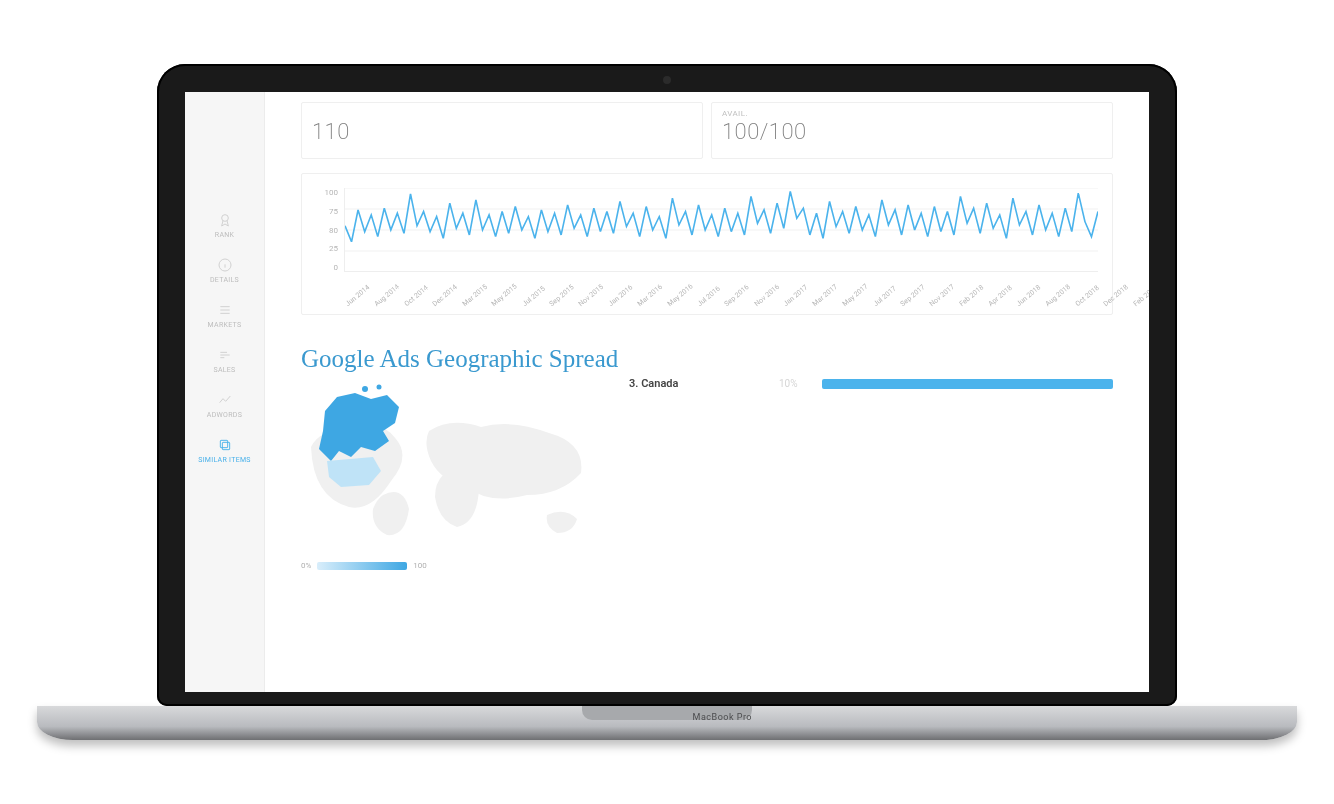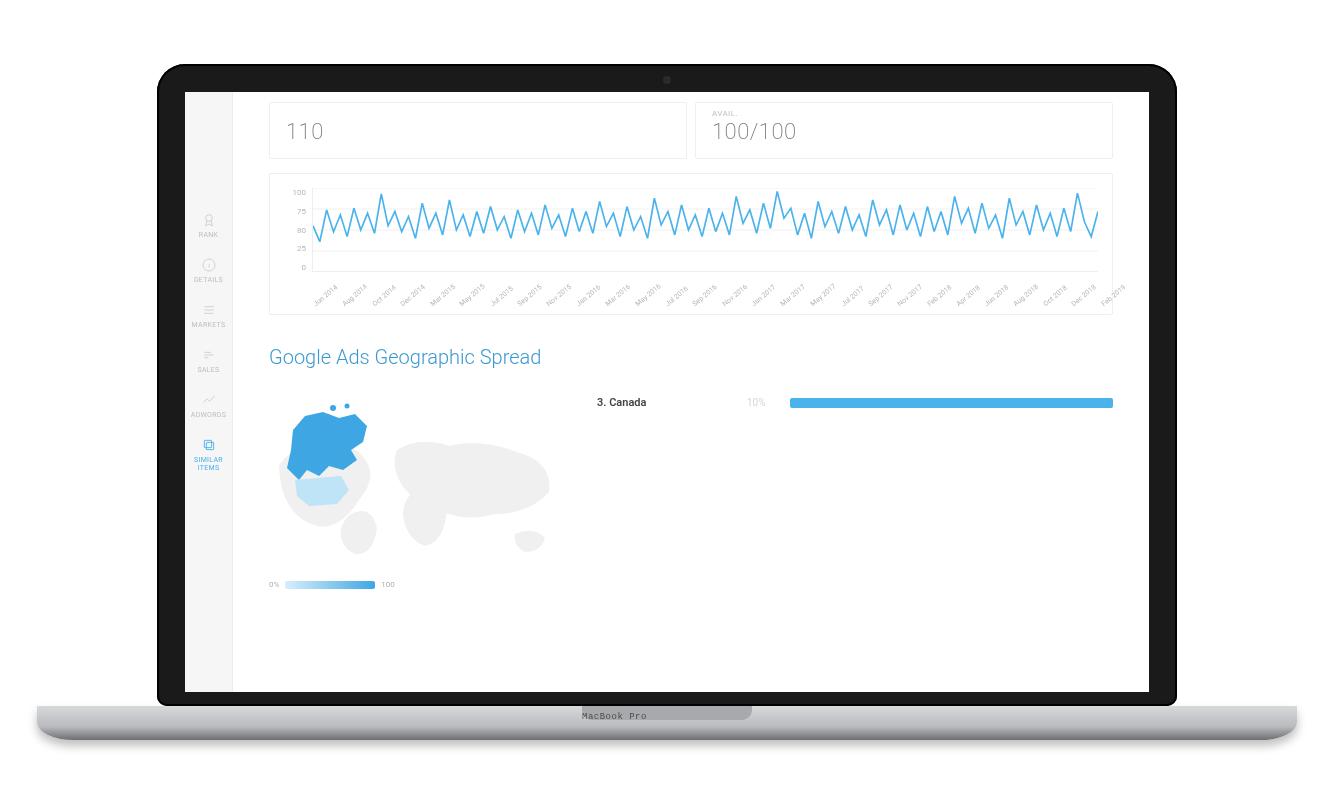--- a/index.html
+++ b/index.html
@@ -46,35 +46,34 @@
     box-shadow: 0 6px 10px rgba(0,0,0,.25);
   }
   .laptop-notch {
     position: absolute;
     top: 0; left: 50%;
     transform: translateX(-50%);
     width: 170px; height: 14px;
     background: #a7a9ac;
     border-radius: 0 0 10px 10px;
     font-size: 9px;
-    text-align: left;
+    text-align: right;
     color: #4b4c4e;
     letter-spacing: .5px;
     line-height: 22px;
-    font-family: Liberation Mono, monospace;
   }
 
   
   .app {
     display: flex;
     height: 100%;
     background: #fafafa;
   }
   .sidebar {
-    width: 48px;
+    width: 80px;
     background: #f6f6f6;
     border-right: 1px solid #ececec;
     padding-top: 120px;
     display: flex;
     flex-direction: column;
     align-items: center;
     gap: 18px;
   }
   .side-item {
     width: 100%;
@@ -106,21 +105,21 @@
   .metrics {
     display: flex;
     gap: 8px;
     margin-bottom: 14px;
   }
   .metric {
     flex: 1;
     background: #fff;
     border: 1px solid #efefef;
     border-radius: 2px;
-    padding: 6px 16px 14px 16px;
+    padding: 6px 16px 14px 10px;
   }
   .metric-label {
     font-size: 8px;
     color: #bfbfbf;
     text-transform: uppercase;
     letter-spacing: .4px;
     min-height: 10px;
   }
   .metric-value {
     font-size: 22px;
@@ -170,24 +169,25 @@
     flex: 1;
     font-size: 7px;
     color: #b6b6b6;
     transform: rotate(-40deg);
     transform-origin: left top;
     white-space: nowrap;
   }
 
   
   .section-title {
-    font-size: 20px;
+    font-size: 25px;
     font-weight: 300;
     color: #3a99cf;
-    margin-bottom: 27px;
+    margin-bottom: 4px;
+    font-family: Liberation Serif, serif;
   }
   .geo {
     display: flex;
     gap: 28px;
   }
   .map-wrap {
     flex: 0 0 300px;
     position: relative;
   }
   .map-wrap svg { width: 100%; height: auto; }

